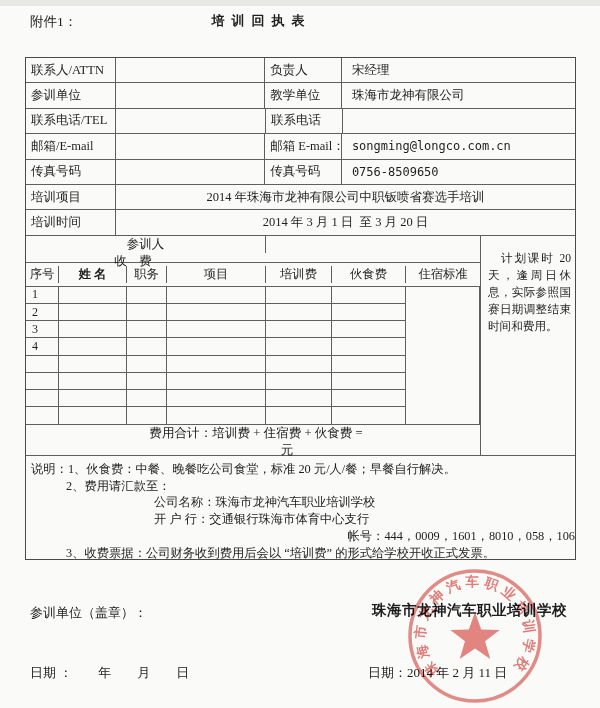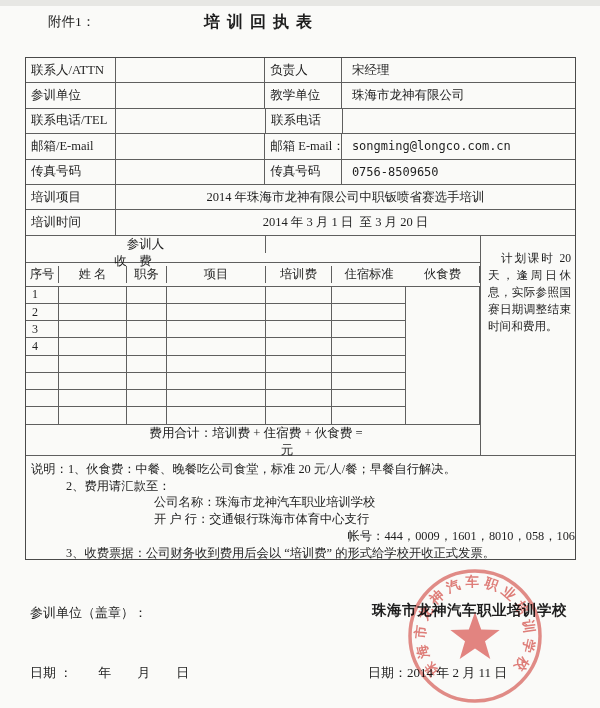--- a/index.html
+++ b/index.html
@@ -11,23 +11,23 @@
   *{box-sizing:border-box;margin:0;padding:0;}
   html,body{width:600px;height:708px;}
   body{
     position:relative;
     background:var(--paper);
     font-family:"Liberation Serif","DejaVu Serif",serif;
     color:var(--ink);
     overflow:hidden;
   }
   .scan-edge{position:absolute;left:0;top:0;width:600px;height:6px;background:#e7e7e4;}
-  .attachment{position:absolute;left:48px;top:13px;font-size:13.5px;}
+  .attachment{position:absolute;left:30px;top:13px;font-size:13.5px;}
   .title{position:absolute;left:0;top:12px;width:523px;text-align:center;
-         font-size:16px;font-weight:bold;letter-spacing:7px;}
+         font-size:13px;font-weight:bold;letter-spacing:7px;}
   
   .doc-table{position:absolute;left:25px;top:57px;width:551px;height:503px;
              border:1px solid var(--line-dark);font-size:12.5px;}
   .arow{display:flex;height:25.4px;border-bottom:1px solid var(--line);}
   .c{display:flex;align-items:center;border-right:1px solid var(--line);
      padding:0 5px;overflow:hidden;white-space:pre;}
   .c.last{border-right:none;}
   .w-la{width:90px;}
   .w-va{width:150px;}
   .w-lb{width:77px;}
@@ -37,21 +37,21 @@
   
   .sub{position:relative;height:219px;}
   .h1row{display:flex;height:27px;width:454px;border-bottom:1px solid var(--line);flex-direction:column;}
   .h1c{display:flex;align-items:center;justify-content:center;
        border-right:1px solid var(--line);white-space:pre;}
   .h1-participants{width:240px;}
   .h1-fees{width:214px;border-right:none;}
   .h2row{display:flex;height:24px;width:454px;border-bottom:1px solid var(--line);align-items:center;}
   .h2c{display:flex;align-items:center;justify-content:center;
        border-right:1px solid var(--line);white-space:pre;font-size:12.3px;}
-  .cw1{width:33px;} .cw2{width:68px;} .cw3{width:40px;} .cw4{width:99px;}
+  .cw1{width:33px;} .cw2{width:68px;font-weight:bold;} .cw3{width:40px;} .cw4{width:99px;}
   .cw5{width:66px;} .cw6{width:74px;} .cw7{width:74px;border-right:none;}
   .drow{display:flex;height:17.25px;width:380px;border-bottom:1px solid var(--line);}
   .dc{border-right:1px solid var(--line);height:100%;display:flex;align-items:center;
       padding-left:6px;font-size:12px;}
   .lodging-merged{position:absolute;left:380px;top:51px;width:74px;height:138px;
       border-right:1px solid var(--line);border-bottom:1px solid var(--line);}
   .remark-cell{position:absolute;left:454px;top:0;width:97px;height:219px;
       border-left:1px solid var(--line);display:flex;align-items:flex-start;padding:14px 6px 4px 7px;}
   .remark-cell p{font-size:11.6px;line-height:1.48;text-indent:13px;text-align:justify;}
   .total-row{position:absolute;left:0;top:189px;width:454px;height:30px;
@@ -131,22 +131,22 @@
     <div class="h1row">
       <div class="h1c h1-participants">参训人</div>
       <div class="h1c h1-fees">收　费</div>
     </div>
     <div class="h2row">
       <div class="h2c cw1">序号</div>
       <div class="h2c cw2">姓 名</div>
       <div class="h2c cw3">职务</div>
       <div class="h2c cw4">项目</div>
       <div class="h2c cw5">培训费</div>
+      <div class="h2c cw6">伙食费</div>
       <div class="h2c cw7">住宿标准</div>
-      <div class="h2c cw6">伙食费</div>
     </div>
 
     <div class="drow">
       <div class="dc cw1">1</div>
       <div class="dc cw2"></div>
       <div class="dc cw3"></div>
       <div class="dc cw4"></div>
       <div class="dc cw5"></div>
       <div class="dc cw6"></div>
     </div>

